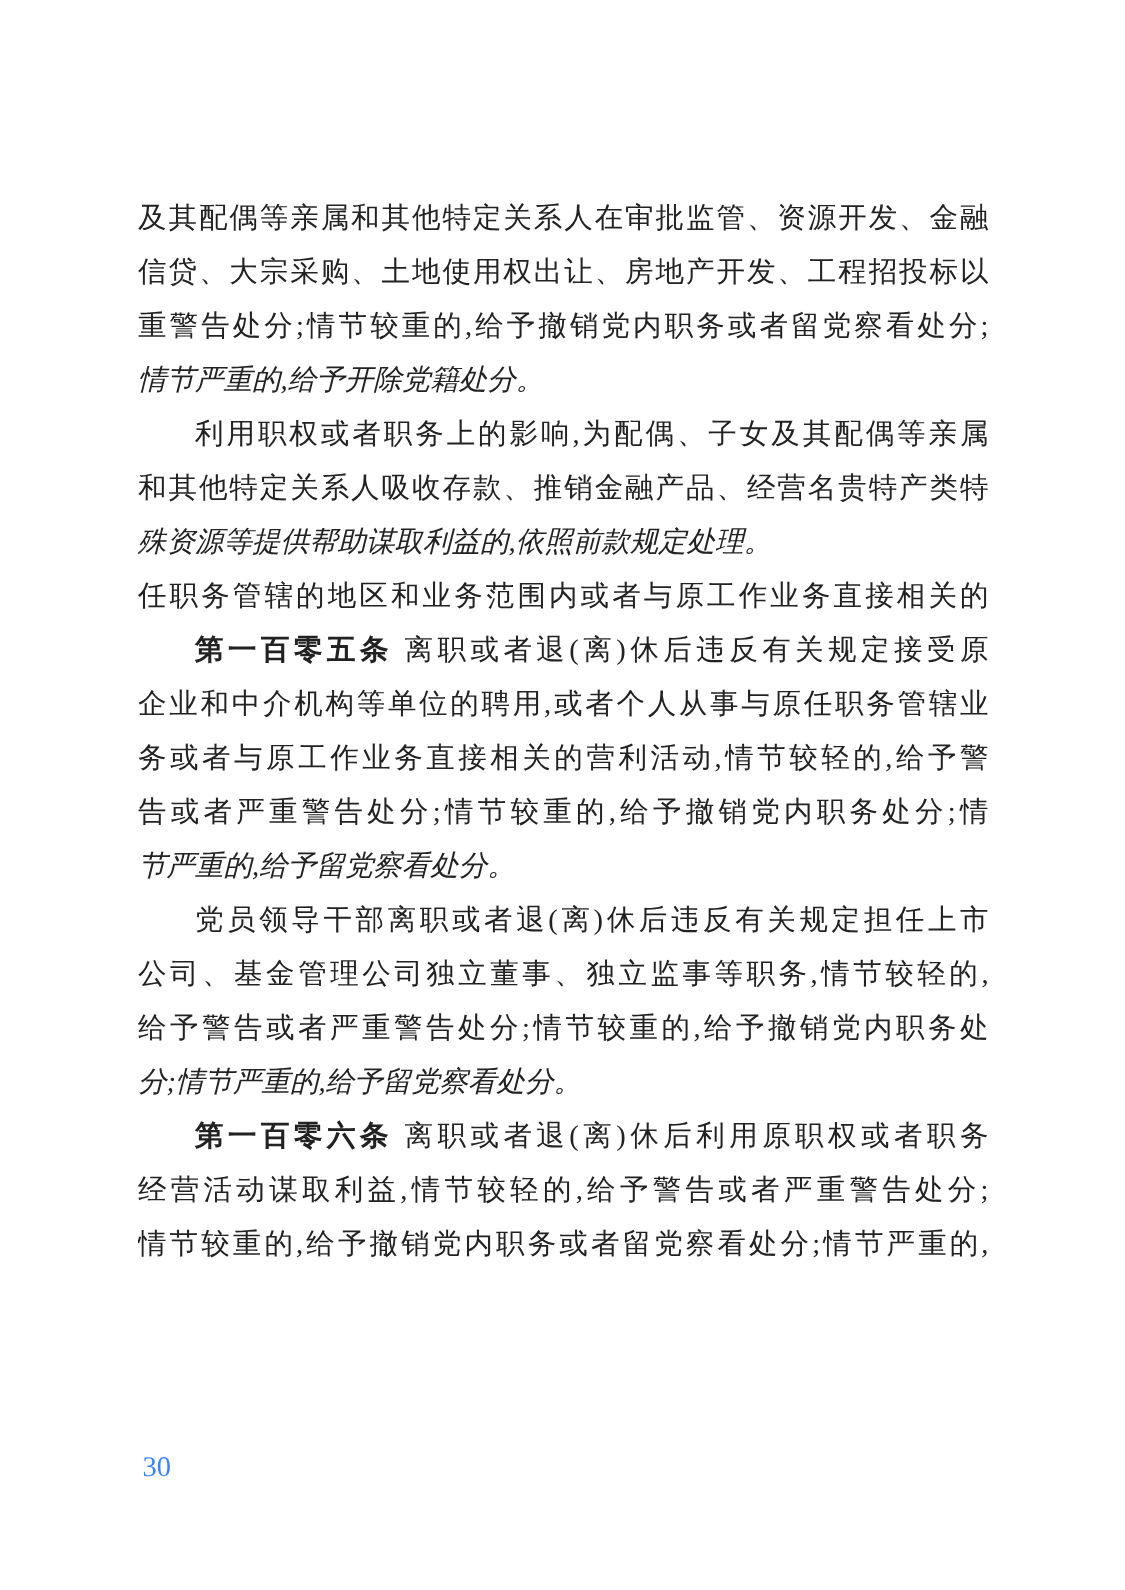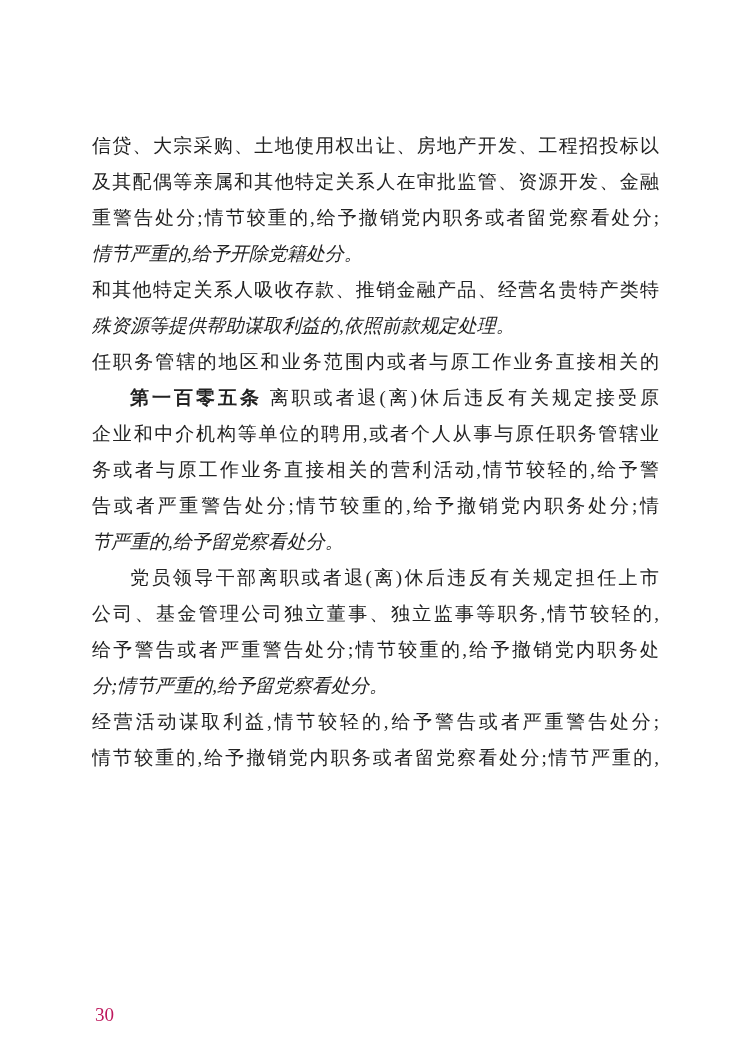--- a/index.html
+++ b/index.html
@@ -38,44 +38,46 @@
   .line.end {
     text-align-last: left;
     font-style: italic;
   }
   .bold {
     font-weight: 700;
   }
   .page-number {
     position: absolute;
     left: 95px;
-    top: 1002px;
+    top: 966px;
     font-size: 19px;
     line-height: 26px;
-    color: #be185d;
+    color: #3b82f6;
   }
 </style>
 </head>
 <body>
 
 <div class="page">
   <div class="body-text">
+      <div class="line"><span>及其配偶等亲属和其他特定关系人在审批监管、资源开发、金融</span></div>
       <div class="line"><span>信贷、大宗采购、土地使用权出让、房地产开发、工程招投标以</span></div>
-      <div class="line"><span>及其配偶等亲属和其他特定关系人在审批监管、资源开发、金融</span></div>
       <div class="line"><span>重警告处分;情节较重的,给予撤销党内职务或者留党察看处分;</span></div>
       <div class="line end"><span>情节严重的,给予开除党籍处分。</span></div>
+      <div class="line indent"><span>利用职权或者职务上的影响,为配偶、子女及其配偶等亲属</span></div>
       <div class="line"><span>和其他特定关系人吸收存款、推销金融产品、经营名贵特产类特</span></div>
       <div class="line end"><span>殊资源等提供帮助谋取利益的,依照前款规定处理。</span></div>
       <div class="line"><span>任职务管辖的地区和业务范围内或者与原工作业务直接相关的</span></div>
       <div class="line indent"><span class="bold">第一百零五条</span><span> 离职或者退(离)休后违反有关规定接受原</span></div>
       <div class="line"><span>企业和中介机构等单位的聘用,或者个人从事与原任职务管辖业</span></div>
       <div class="line"><span>务或者与原工作业务直接相关的营利活动,情节较轻的,给予警</span></div>
       <div class="line"><span>告或者严重警告处分;情节较重的,给予撤销党内职务处分;情</span></div>
       <div class="line end"><span>节严重的,给予留党察看处分。</span></div>
       <div class="line indent"><span>党员领导干部离职或者退(离)休后违反有关规定担任上市</span></div>
       <div class="line"><span>公司、基金管理公司独立董事、独立监事等职务,情节较轻的,</span></div>
       <div class="line"><span>给予警告或者严重警告处分;情节较重的,给予撤销党内职务处</span></div>
       <div class="line end"><span>分;情节严重的,给予留党察看处分。</span></div>
+      <div class="line indent"><span class="bold">第一百零六条</span><span> 离职或者退(离)休后利用原职权或者职务</span></div>
       <div class="line"><span>经营活动谋取利益,情节较轻的,给予警告或者严重警告处分;</span></div>
       <div class="line"><span>情节较重的,给予撤销党内职务或者留党察看处分;情节严重的,</span></div>
     </div>
   <div class="page-number">30</div>
 </div>
 
 </body></html>

